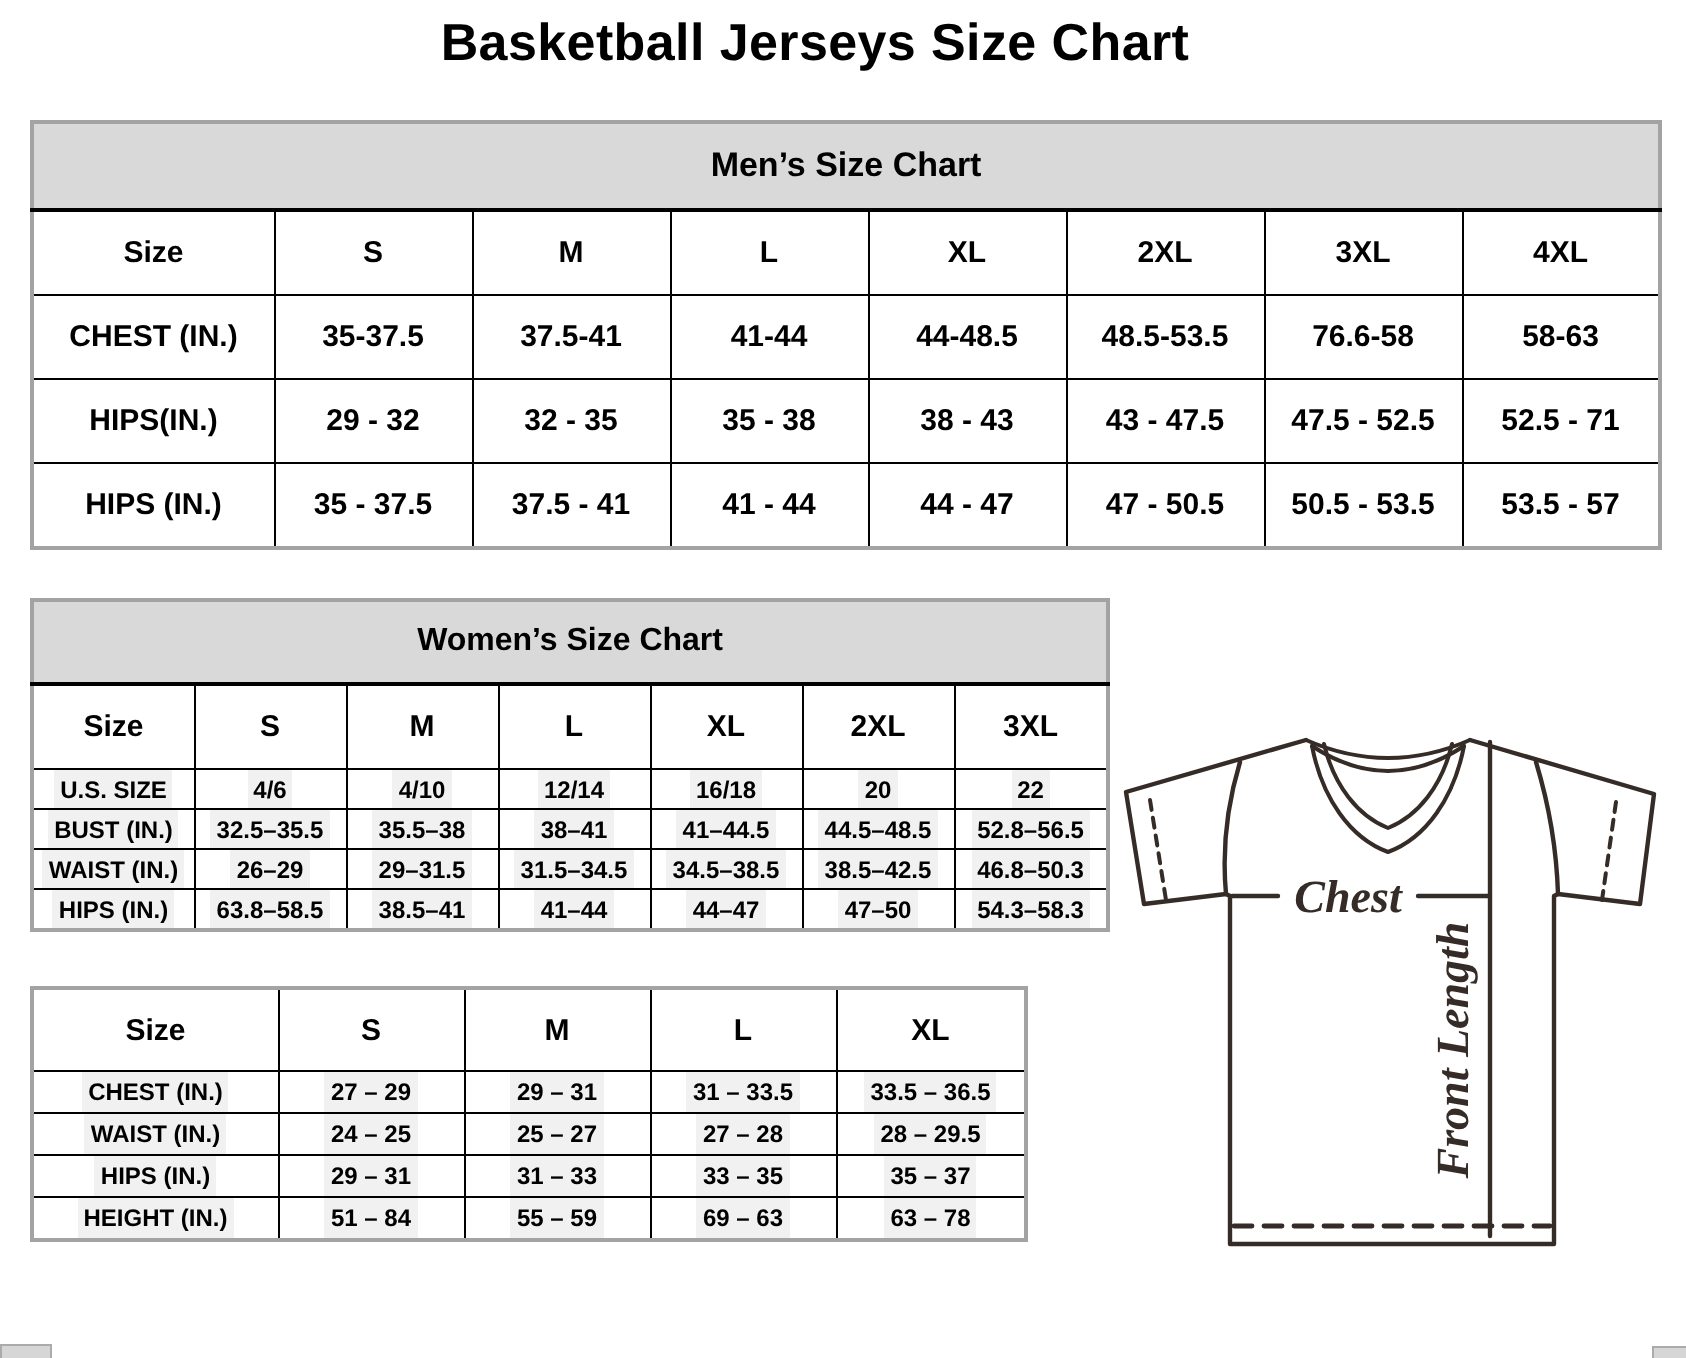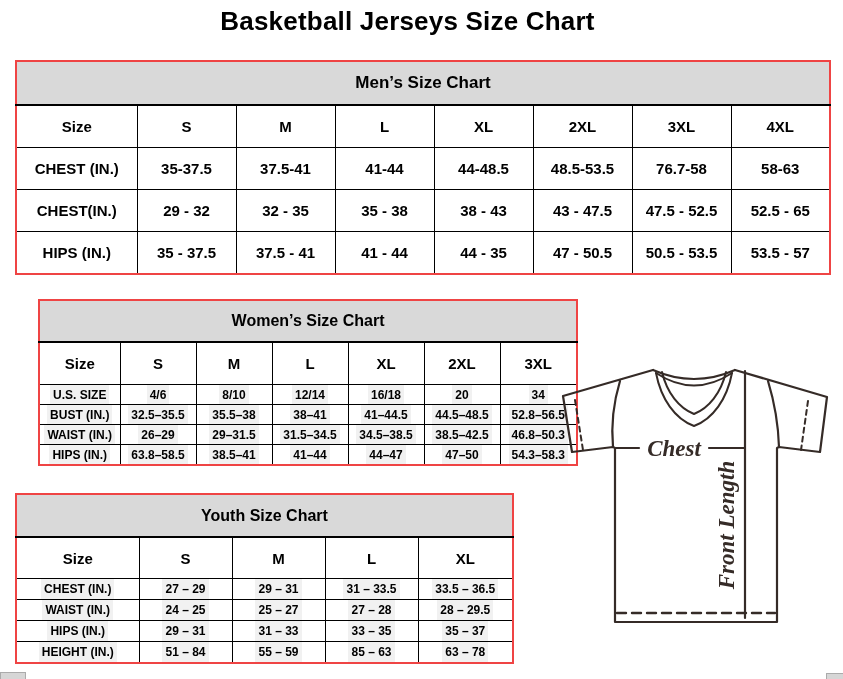--- a/index.html
+++ b/index.html
@@ -7,37 +7,37 @@
     width:843px; height:679px; position:relative; background:#ffffff;
     font-family:"Liberation Sans", sans-serif; color:#000;
     overflow:hidden;
   }
   .page-title {
     position:absolute; top:6px; left:0; width:815px; text-align:center;
     font-size:26px; font-weight:bold; letter-spacing:0.2px;
   }
   table.size-table {
     position:absolute; border-collapse:collapse; table-layout:fixed;
-    border:2px solid #ef4444;
+    border:2px solid #a3a3a3;
   }
   table.size-table th, table.size-table td {
     border:1px solid #000; text-align:center; vertical-align:middle;
     padding:0; overflow:hidden; white-space:nowrap;
   }
   tr.caption-row th {
     background:#d9d9d9; font-size:17px; font-weight:bold;
     border-bottom:2px solid #000;
   }
   
   #mens { left:15px; top:60px; width:814px; }
   #mens tr.caption-row th { height:42px; }
   #mens tr.head-row th { height:41px; font-size:15px; font-weight:bold; }
   #mens tr.data-row td { height:41px; font-size:15px; font-weight:bold; }
   
-  #womens { left:15px; top:299px; width:538px;margin-left:23px; }
+  #womens { left:15px; top:299px; width:538px; }
   #womens tr.caption-row th { height:40px; font-size:16px; }
   #womens tr.head-row th { height:41px; font-size:15px; font-weight:bold; }
   #womens tr.data-row td { height:19px; font-size:12px; font-weight:bold; }
   
   #youth { left:15px; top:493px; width:497px; }
   #youth tr.caption-row th { height:41px; font-size:16px; }
   #youth tr.head-row th { height:40px; font-size:15px; font-weight:bold; }
   #youth tr.data-row td { height:20px; font-size:12px; font-weight:bold; }
   
   .hl { background:#f1f1f1; padding:12px 3px; }
@@ -82,39 +82,39 @@
     <th>3XL</th>
     <th>4XL</th>
   </tr>
   <tr class="data-row">
     <td>CHEST (IN.)</td>
     <td>35-37.5</td>
     <td>37.5-41</td>
     <td>41-44</td>
     <td>44-48.5</td>
     <td>48.5-53.5</td>
-    <td>76.7-58</td>
+    <td>76.6-58</td>
     <td>58-63</td>
   </tr>
   <tr class="data-row">
-    <td>CHEST(IN.)</td>
+    <td>HIPS(IN.)</td>
     <td>29 - 32</td>
     <td>32 - 35</td>
     <td>35 - 38</td>
     <td>38 - 43</td>
     <td>43 - 47.5</td>
     <td>47.5 - 52.5</td>
-    <td>52.5 - 65</td>
+    <td>52.5 - 71</td>
   </tr>
   <tr class="data-row">
     <td>HIPS (IN.)</td>
     <td>35 - 37.5</td>
     <td>37.5 - 41</td>
     <td>41 - 44</td>
-    <td>44 - 35</td>
+    <td>44 - 47</td>
     <td>47 - 50.5</td>
     <td>50.5 - 53.5</td>
     <td>53.5 - 57</td>
   </tr>
 </tbody>
   </table>
 
 <table class="size-table" id="womens">
   <colgroup>
     <col style="width:81px">
@@ -134,25 +134,25 @@
     <th>S</th>
     <th>M</th>
     <th>L</th>
     <th>XL</th>
     <th>2XL</th>
     <th>3XL</th>
   </tr>
   <tr class="data-row">
     <td><span class="hl">U.S. SIZE</span></td>
     <td><span class="hl">4/6</span></td>
-    <td><span class="hl">8/10</span></td>
+    <td><span class="hl">4/10</span></td>
     <td><span class="hl">12/14</span></td>
     <td><span class="hl">16/18</span></td>
     <td><span class="hl">20</span></td>
-    <td><span class="hl">34</span></td>
+    <td><span class="hl">22</span></td>
   </tr>
   <tr class="data-row">
     <td><span class="hl">BUST (IN.)</span></td>
     <td><span class="hl">32.5–35.5</span></td>
     <td><span class="hl">35.5–38</span></td>
     <td><span class="hl">38–41</span></td>
     <td><span class="hl">41–44.5</span></td>
     <td><span class="hl">44.5–48.5</span></td>
     <td><span class="hl">52.8–56.5</span></td>
   </tr>
@@ -179,23 +179,20 @@
 
 <table class="size-table" id="youth">
   <colgroup>
     <col style="width:123px">
       <col style="width:93px">
       <col style="width:93px">
       <col style="width:93px">
       <col style="width:95px">
   </colgroup>
   <tbody>
-      <tr class="caption-row">
-    <th colspan="5">Youth Size Chart</th>
-  </tr>
   <tr class="head-row">
     <th>Size</th>
     <th>S</th>
     <th>M</th>
     <th>L</th>
     <th>XL</th>
   </tr>
   <tr class="data-row">
     <td><span class="hl">CHEST (IN.)</span></td>
     <td><span class="hl">27 – 29</span></td>
@@ -214,21 +211,21 @@
     <td><span class="hl">HIPS (IN.)</span></td>
     <td><span class="hl">29 – 31</span></td>
     <td><span class="hl">31 – 33</span></td>
     <td><span class="hl">33 – 35</span></td>
     <td><span class="hl">35 – 37</span></td>
   </tr>
   <tr class="data-row">
     <td><span class="hl">HEIGHT (IN.)</span></td>
     <td><span class="hl">51 – 84</span></td>
     <td><span class="hl">55 – 59</span></td>
-    <td><span class="hl">85 – 63</span></td>
+    <td><span class="hl">69 – 63</span></td>
     <td><span class="hl">63 – 78</span></td>
   </tr>
 </tbody>
   </table>
 
 <svg id="jersey" width="284" height="266" viewBox="0 0 284 266" fill="none" stroke="#352b27" stroke-width="2.2" stroke-linejoin="round" stroke-linecap="round">
 
   <path d="M97,8 L7,34 L16,90 L57,85 L59,86 L59,260 L221,260 L221,86 L223,85 L264,90 L271,35 L179,8"></path>
 
   <path d="M64,19 Q54,52 57,85"></path>

